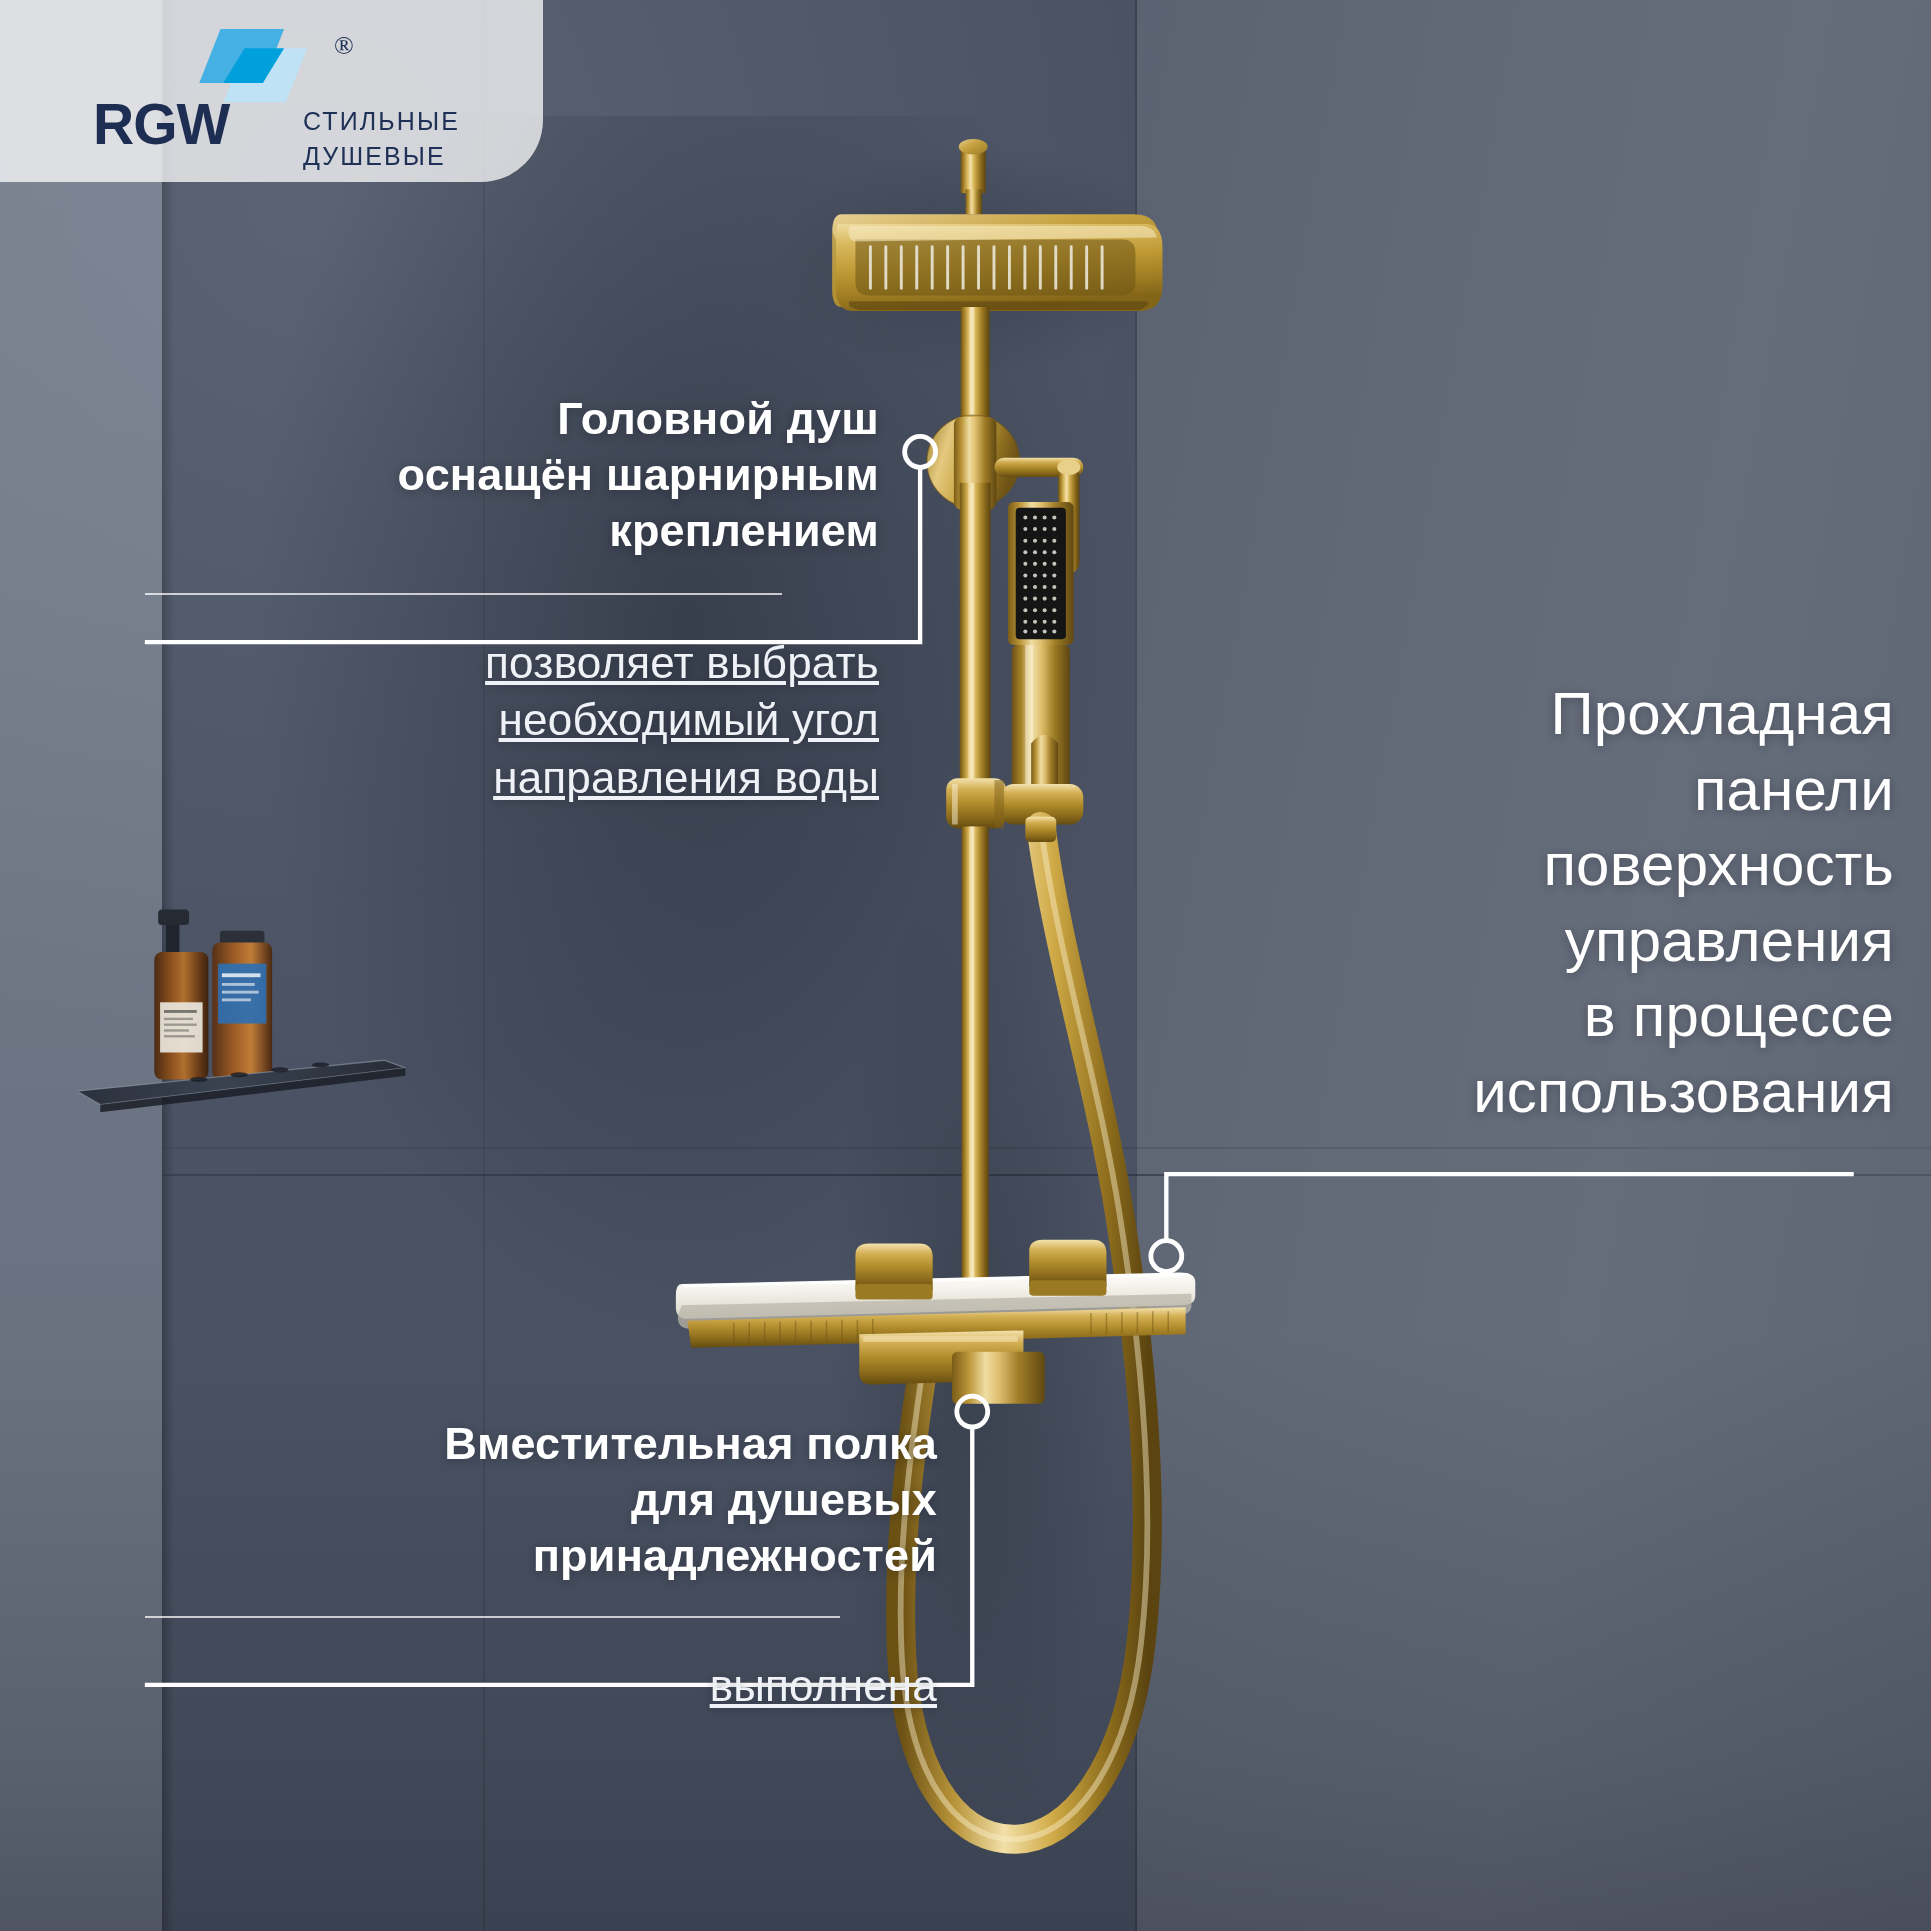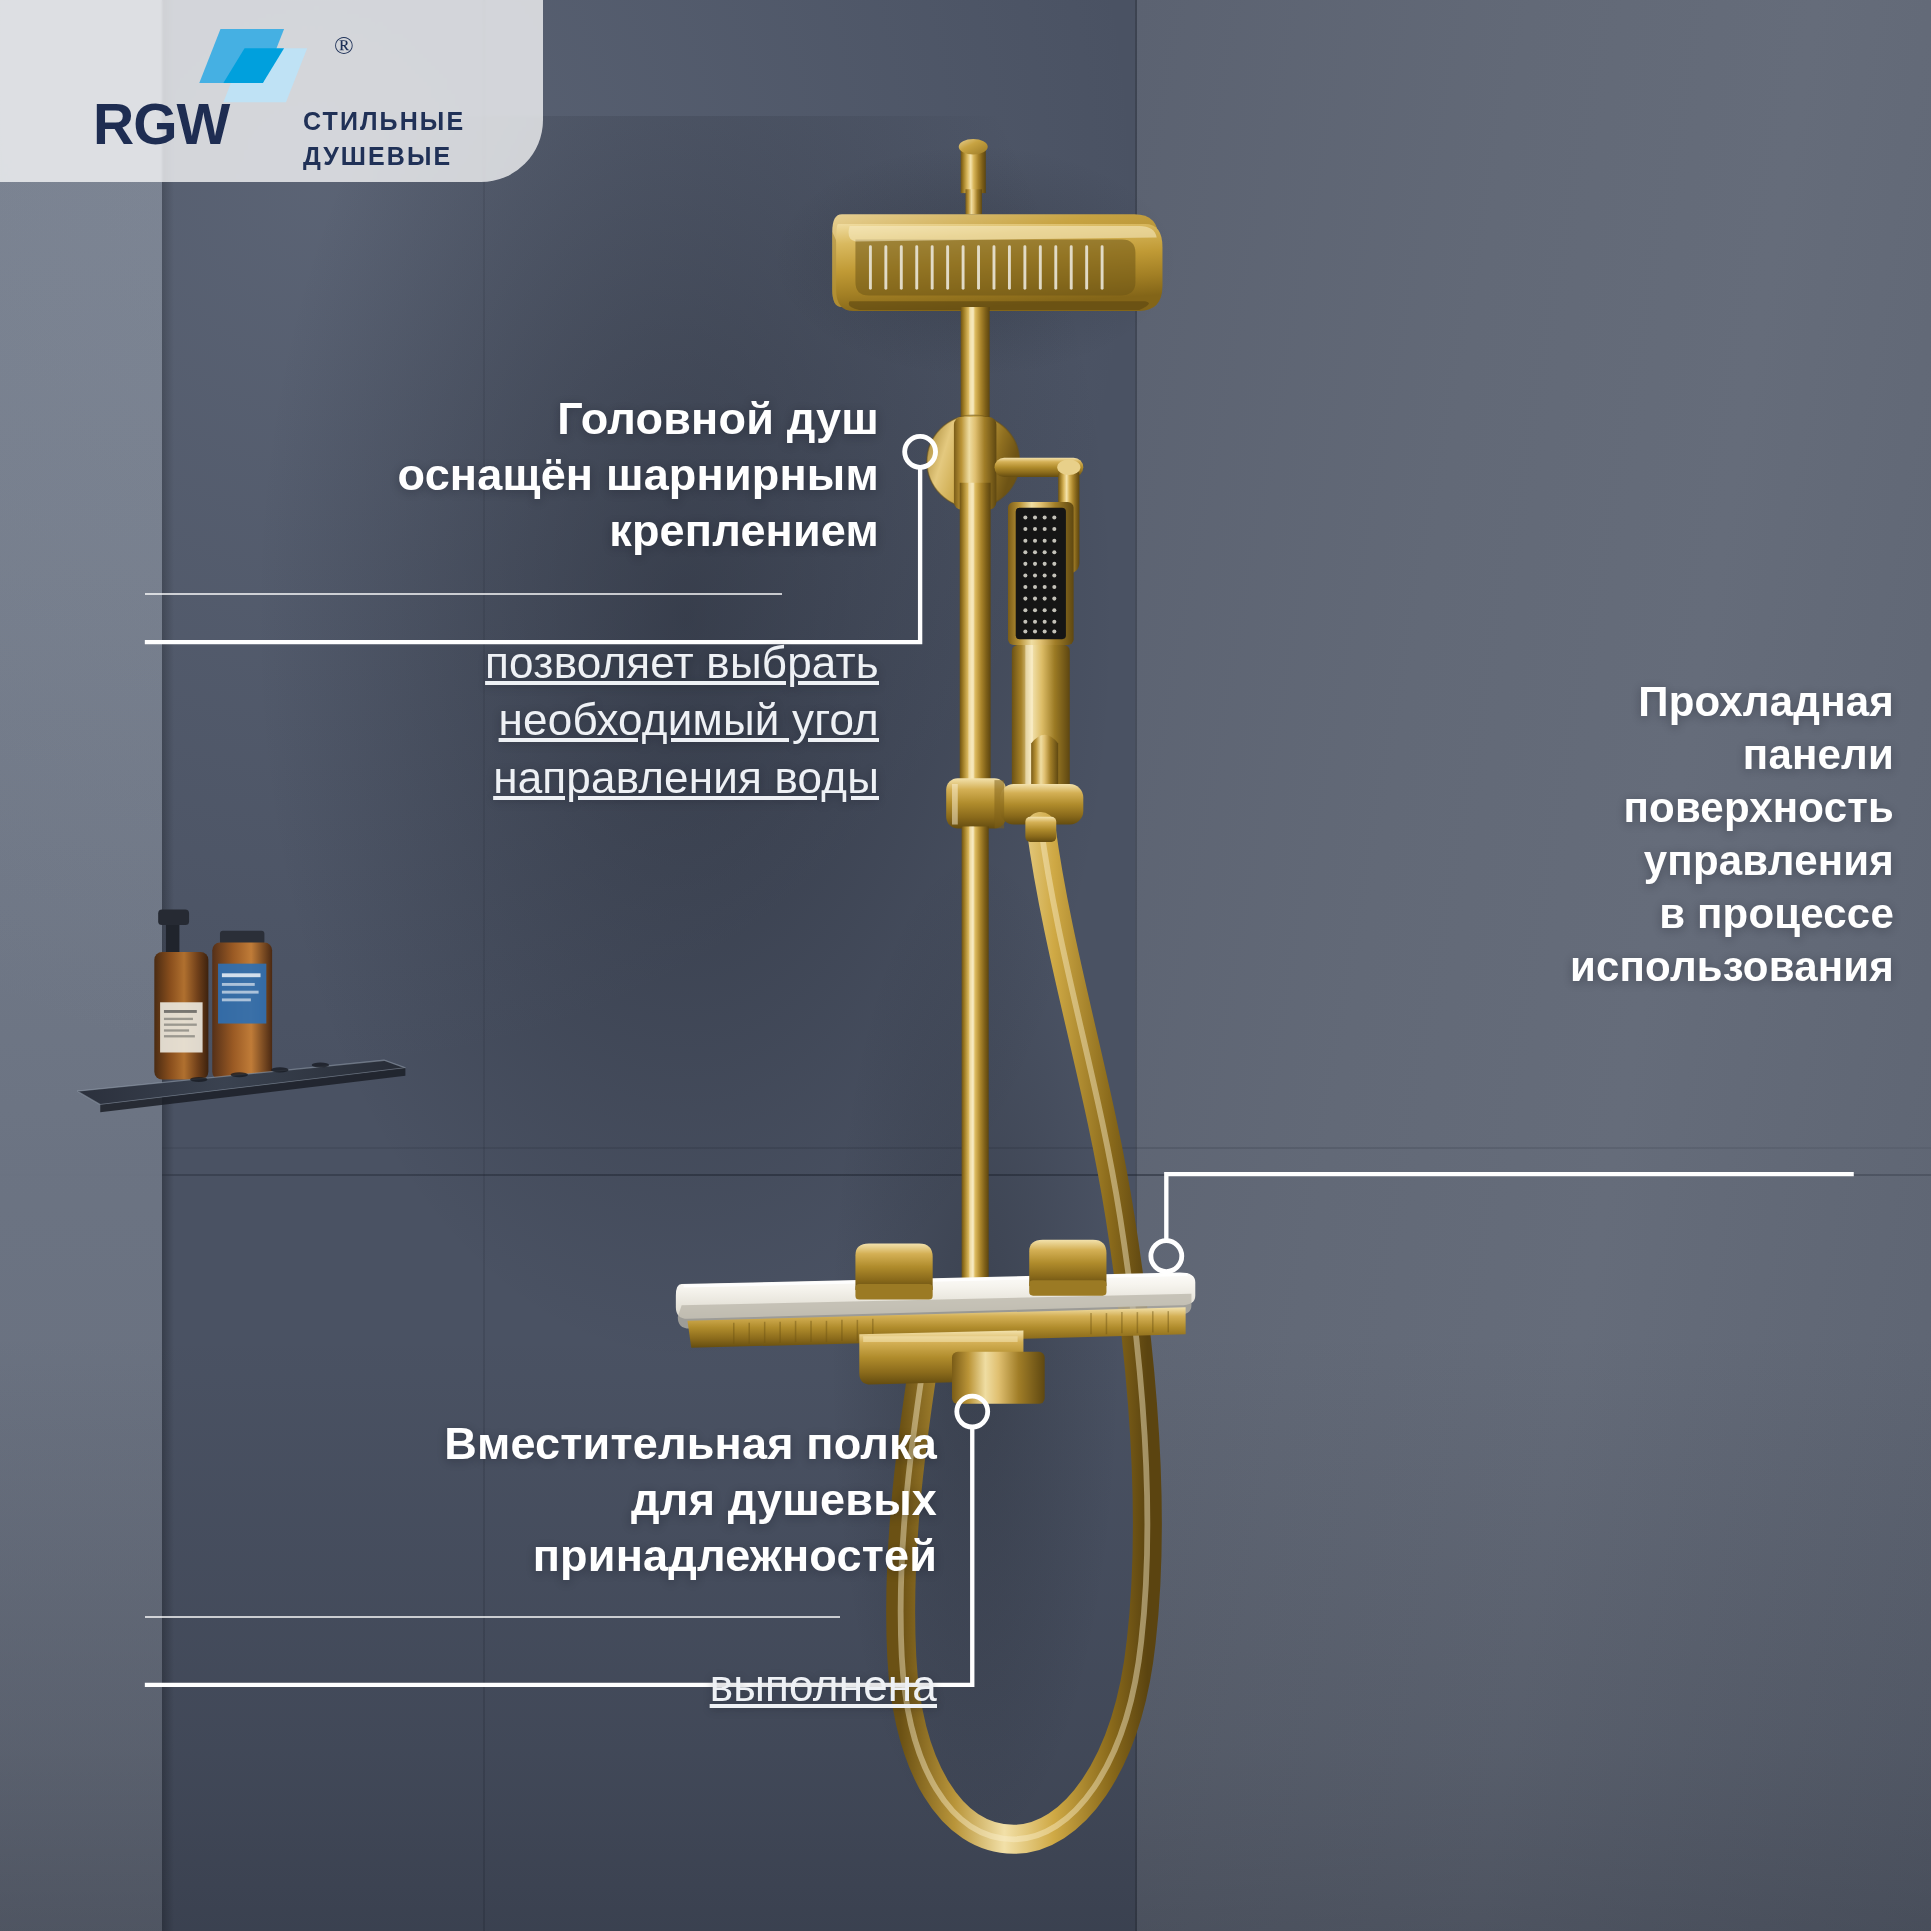--- a/index.html
+++ b/index.html
@@ -76,42 +76,42 @@
     position:absolute; left:241px; top:9.7px; font-size:26px; color:#1d3057;
     font-family:"Liberation Serif", serif;
   }
   .rgw-word{
     position:absolute; left:0; top:75px;
     font-size:57px; font-weight:700; letter-spacing:-1px; color:#1e2d52;
     line-height:1;
   }
   .tagline{
     position:absolute; left:210px; top:83px;
-    font-size:25px; font-weight:700; letter-spacing:2.1px; color:#203157;
+    font-size:25px; font-weight:400; letter-spacing:2.1px; color:#203157;
     line-height:1.38;
   }
 
   
   .callout{ position:absolute;text-align:right; }
   .c-title{
     color:#ffffff; font-weight:700; font-size:45px; line-height:1.24;
     letter-spacing:0.2px;
     text-shadow:0 1.9px 9.7px rgba(12,16,26,.30);
   }
   .c-rule{
     height:1.9px; background:rgba(255,255,255,.72); margin:21px 0 27px 0;
   }
   .c-sub{
     color:#eef1f5; font-weight:400; font-size:44px; line-height:1.30;
     letter-spacing:0.2px;
     text-shadow:0 1.9px 9.7px rgba(12,16,26,.28);
     text-decoration:underline;
   }
   .c-title-r{
-    color:#ffffff; font-weight:700; font-size:42px; line-height:1.26;
+    color:#ffffff; font-weight:400; font-size:60px; line-height:1.26;
     letter-spacing:0.2px;
     text-shadow:0 1.9px 9.7px rgba(12,16,26,.30);
   }
 
   
   .leader{ position:absolute; pointer-events:none; }
   .leader svg{ display:block; overflow:visible; }
 
   
   .product{ position:absolute; left:0; top:0; width:1931px; height:1931px; }

